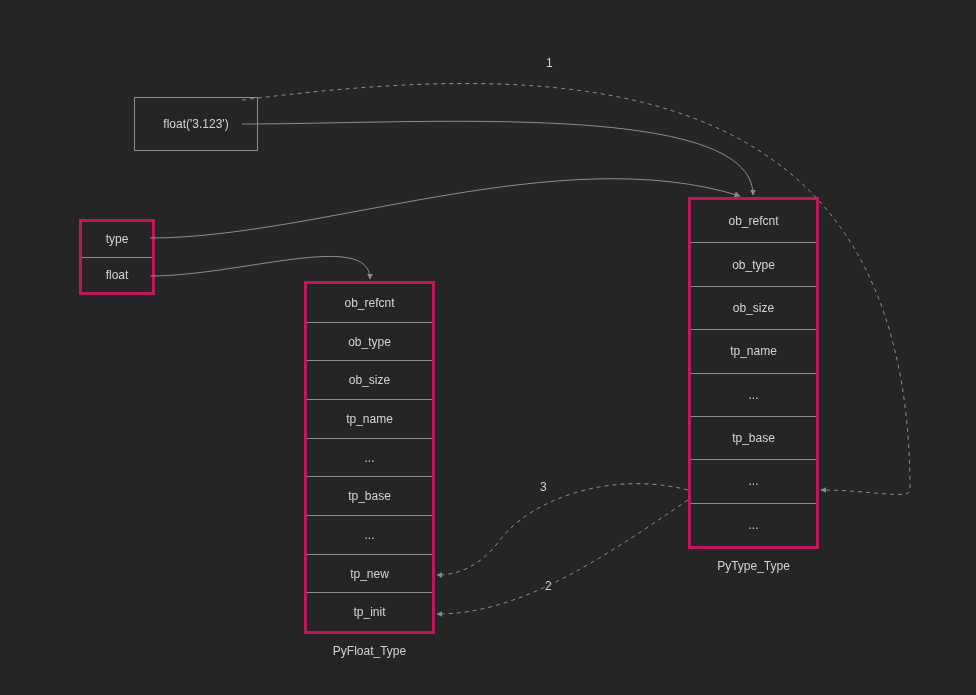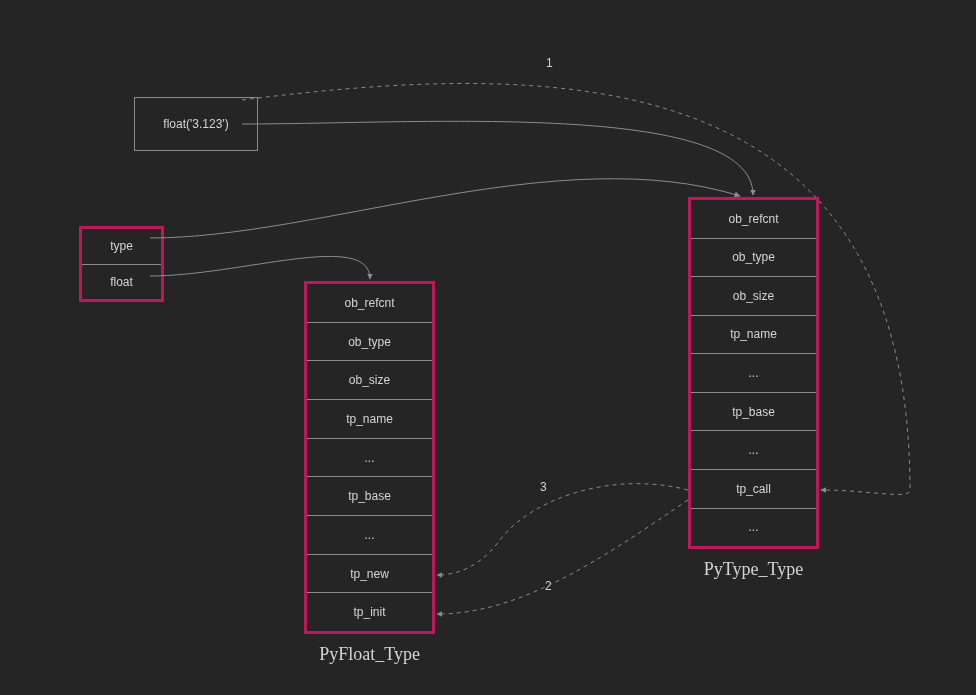--- a/index.html
+++ b/index.html
@@ -47,40 +47,39 @@
     border-bottom: 1px solid #8b8b8b;
     display: flex;
     align-items: center;
     justify-content: center;
     font-size: 12px;
   }
   .struct .cell:last-child { border-bottom: none; }
   .caption {
     position: absolute;
     color: #d4d4d4;
-    font-size: 18px;
+    font-size: 12px;
     text-align: center;
-    font-family: Liberation Serif, serif;
   }
   .label {
     position: absolute;
     color: #d4d4d4;
     font-size: 12px;
   }
 </style>
 </head>
 <body>
 
 <div class="canvas">
 
   <div class="box" style="left:134px; top:97px; width:124px; height:54px;">
     <span>float('3.123')</span>
   </div>
 
-  <div class="struct" style="left:79px; top:226px; width:85px; height:76px;">
+  <div class="struct" style="left:79px; top:219px; width:76px; height:76px;">
     <div class="cell">
       <span>type</span>
     </div>
     <div class="cell">
       <span>float</span>
     </div>
   </div>
 
   <div class="struct" id="pyfloat-struct" style="left:304px; top:281px; width:131px; height:353px;">
   <div class="cell">
@@ -131,23 +130,20 @@
       <div class="cell">
         <span>...</span>
       </div>
       <div class="cell">
         <span>tp_base</span>
       </div>
       <div class="cell">
         <span>...</span>
       </div>
       <div class="cell">
-        <span>tp_call</span>
-      </div>
-      <div class="cell">
         <span>...</span>
       </div>
     </div>
   <div class="caption" style="left:688px; top:559px; width:131px;">
     <span>PyType_Type</span>
   </div>
 
   <div class="label" style="left:546px; top:56px;">1</div>
   <div class="label" style="left:545px; top:579px;">2</div>
   <div class="label" style="left:540px; top:480px;">3</div>

